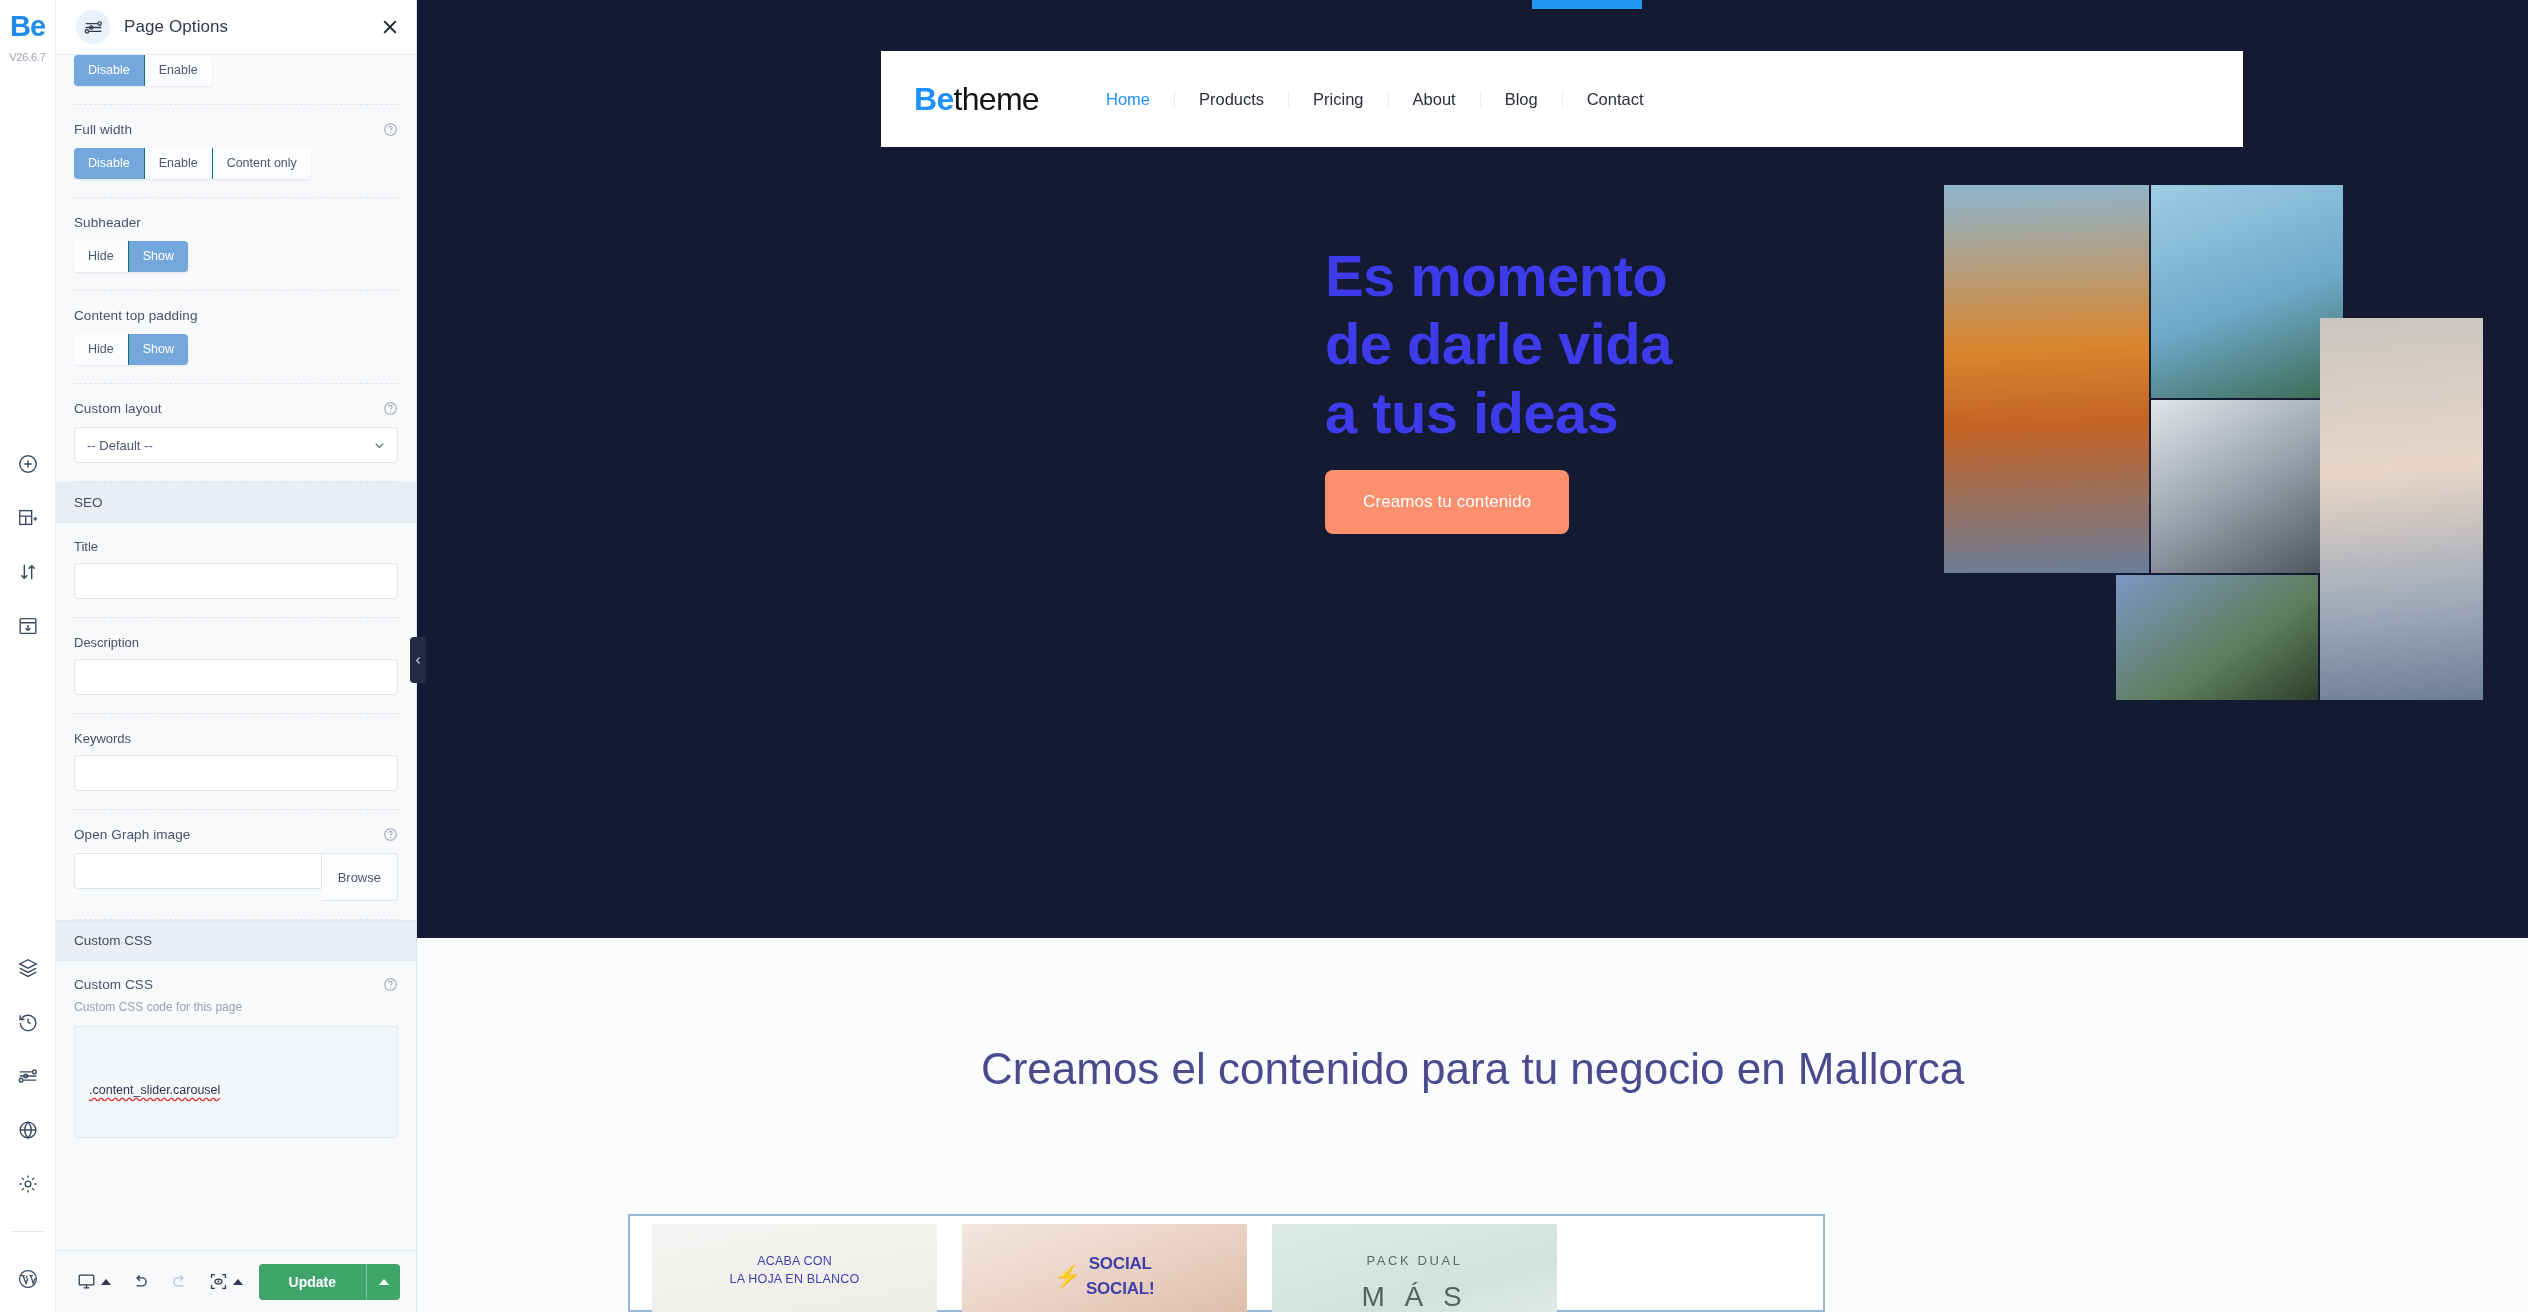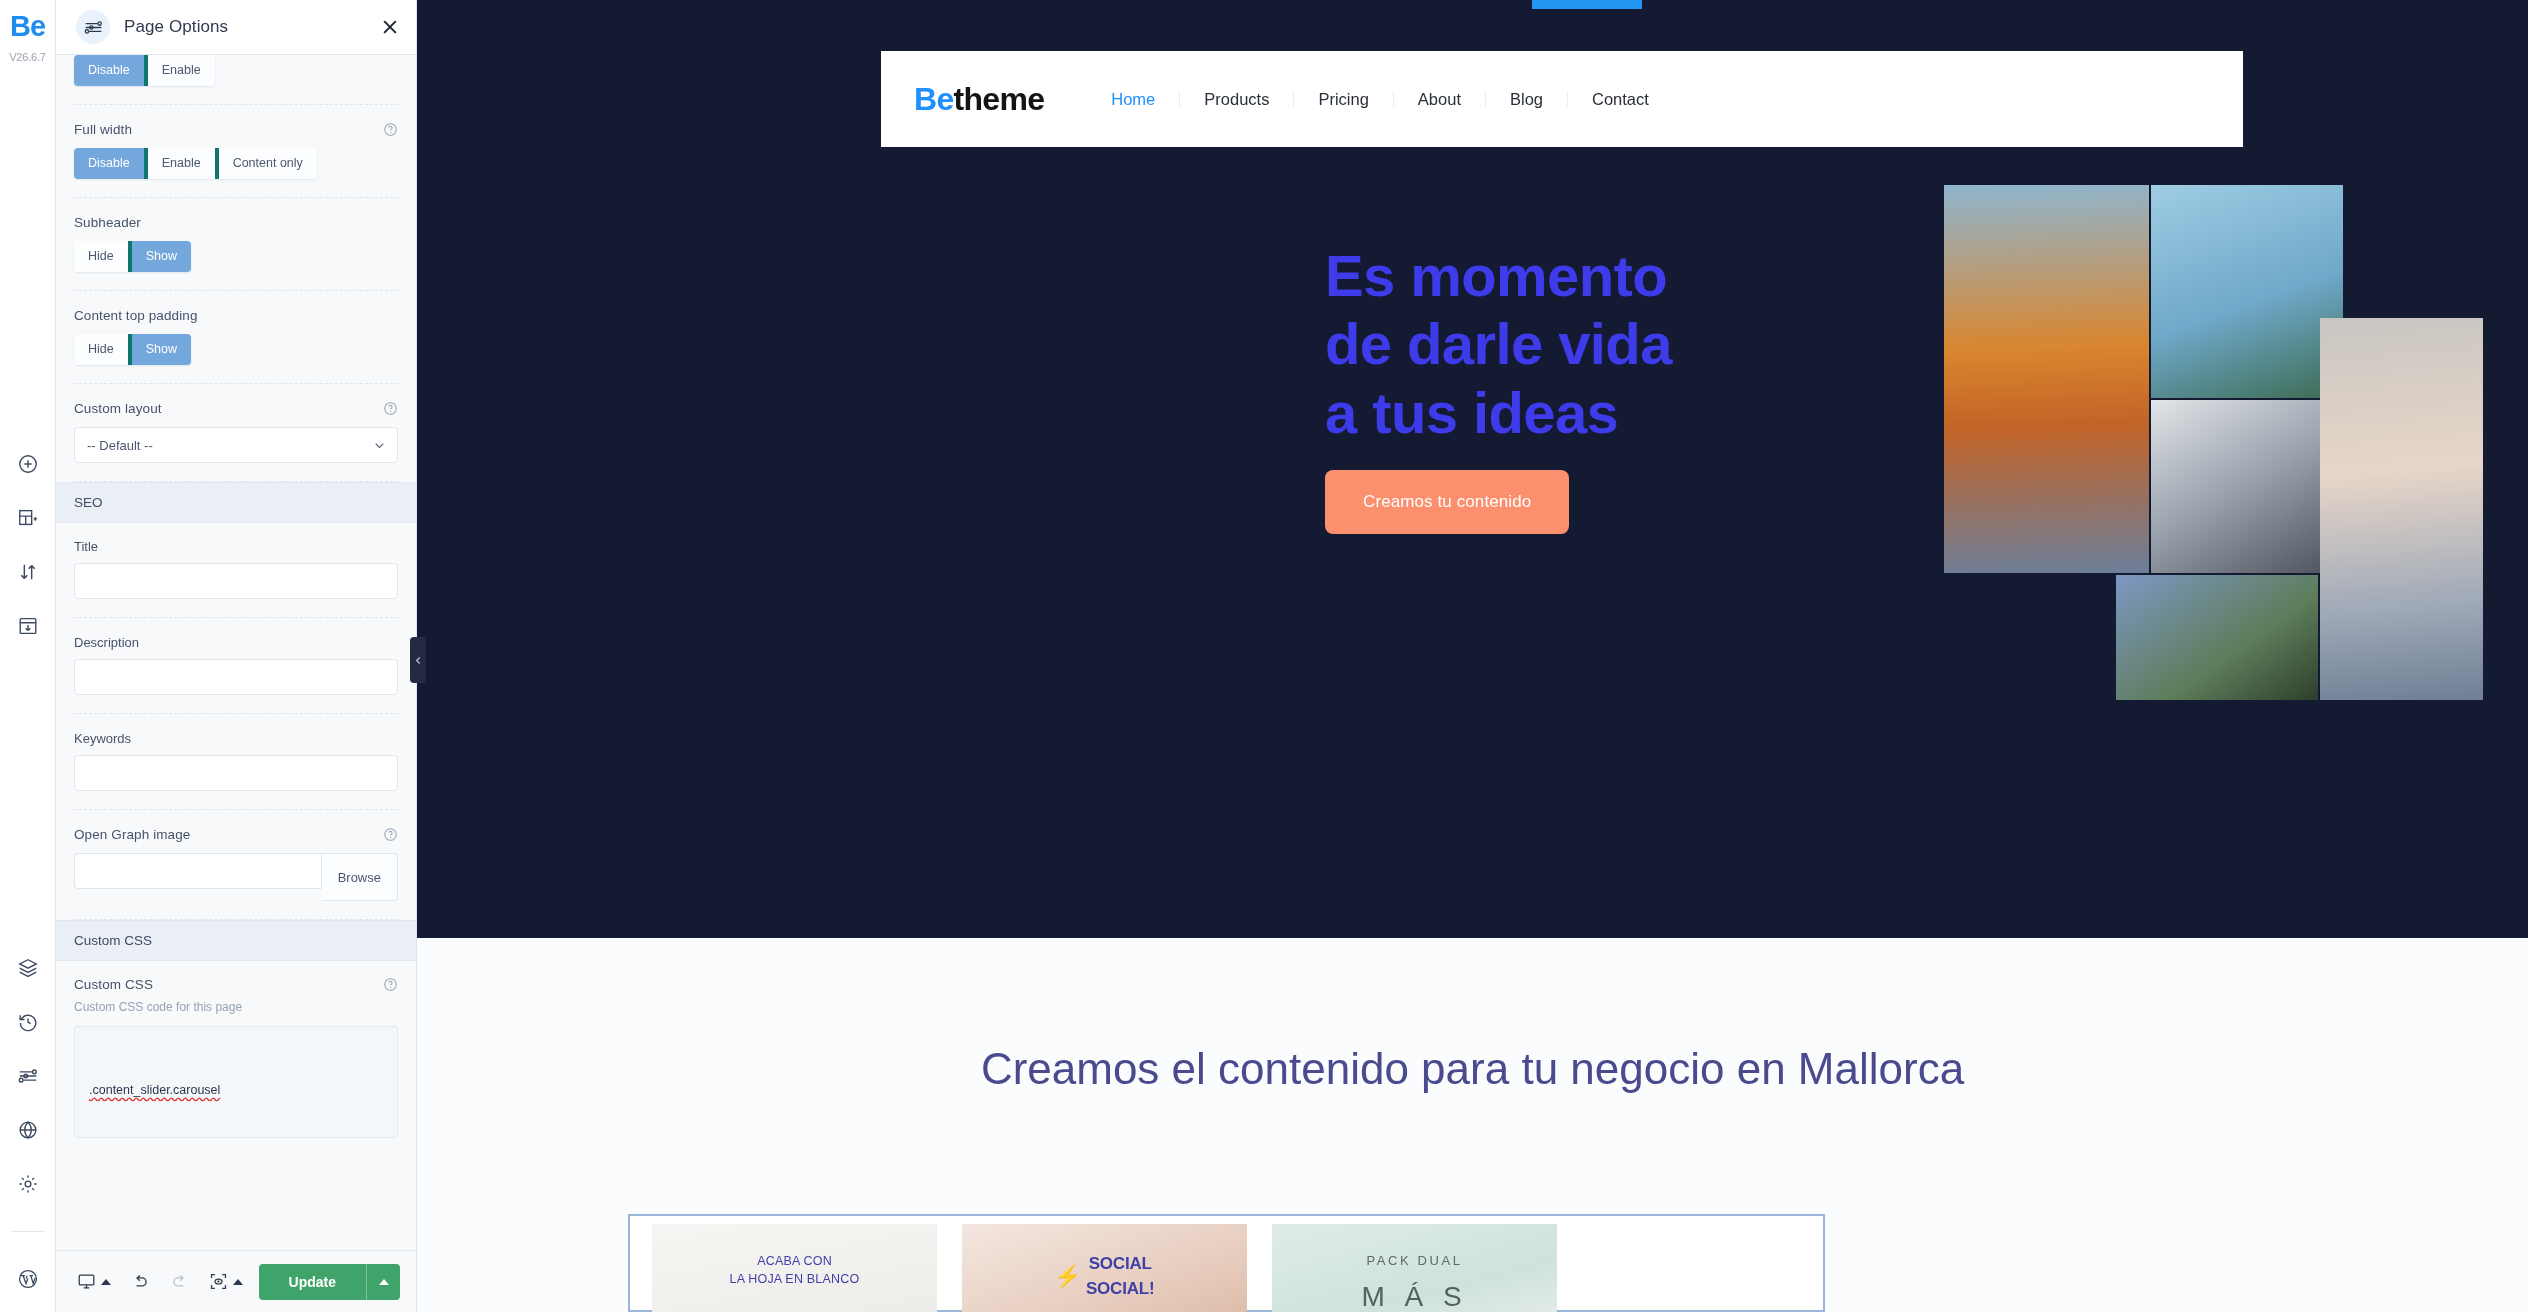--- a/index.html
+++ b/index.html
@@ -63,21 +63,21 @@
   .row { padding: 17px 0 18px; border-bottom: 1px dashed #dde4ec; }
   .row.first { padding-top: 0; }
   .row-head { display: flex; align-items: center; justify-content: space-between; margin-bottom: 11px; }
   .row-label { font-size: 13.5px; color: #47536a; letter-spacing: .1px; }
   .qmark { width: 15px; height: 15px; color: #9aa6b7; flex: none; }
 
   .btngroup { display: inline-flex; border-radius: 4px; overflow: hidden;
               box-shadow: 0 1px 2px rgba(30,45,70,.10); }
   .btngroup .seg {
     font-size: 12.5px; padding: 8px 14px; background: #fcfdfe; color: #4b586e;
-    border-right: 4px solid #0f766e; cursor: pointer; line-height: 1.2;
+    border-right: 1px solid #0f766e; cursor: pointer; line-height: 1.2;
     white-space: nowrap;
   }
   .btngroup .seg:last-child { border-right: none; }
   .btngroup .seg.on { background: #74a7dc; color: #fff; }
 
   .selectbox {
     position: relative; background: #fff; border: 1px solid #e0e6ee; border-radius: 4px;
     height: 36px; display: flex; align-items: center; padding: 0 12px;
     font-size: 13px; color: #4b586e; cursor: pointer;
   }
@@ -155,21 +155,21 @@
   .tabmark {
     position: absolute; left: 1115px; top: 0; width: 110px; height: 9px;
     background: #2196f3;
   }
   .site-header {
     position: absolute; left: 464px; top: 51px; width: 1362px; height: 96px;
     background: #fff; display: flex; align-items: center; padding-left: 33px;
   }
   .logo { font-size: 32px; letter-spacing: -.7px; display: flex; align-items: baseline; }
   .logo .be { color: #1e90ff; font-weight: 700; }
-  .logo .theme { color: #141414; font-weight: 700; }
+  .logo .theme { color: #141414; font-weight: 400; }
   .site-nav { display: flex; align-items: center; margin-left: 43px; }
   .nav-item {
     font-size: 16.5px; color: #2a2f3a; padding: 0 24px; cursor: pointer;
     border-left: 1px solid #ececec; line-height: 1;
   }
   .nav-item:first-child { border-left: none; }
   .nav-item.active { color: #1e90ff; }
 
   .hero-title {
     position: absolute; left: 908px; top: 242px; width: 560px;

